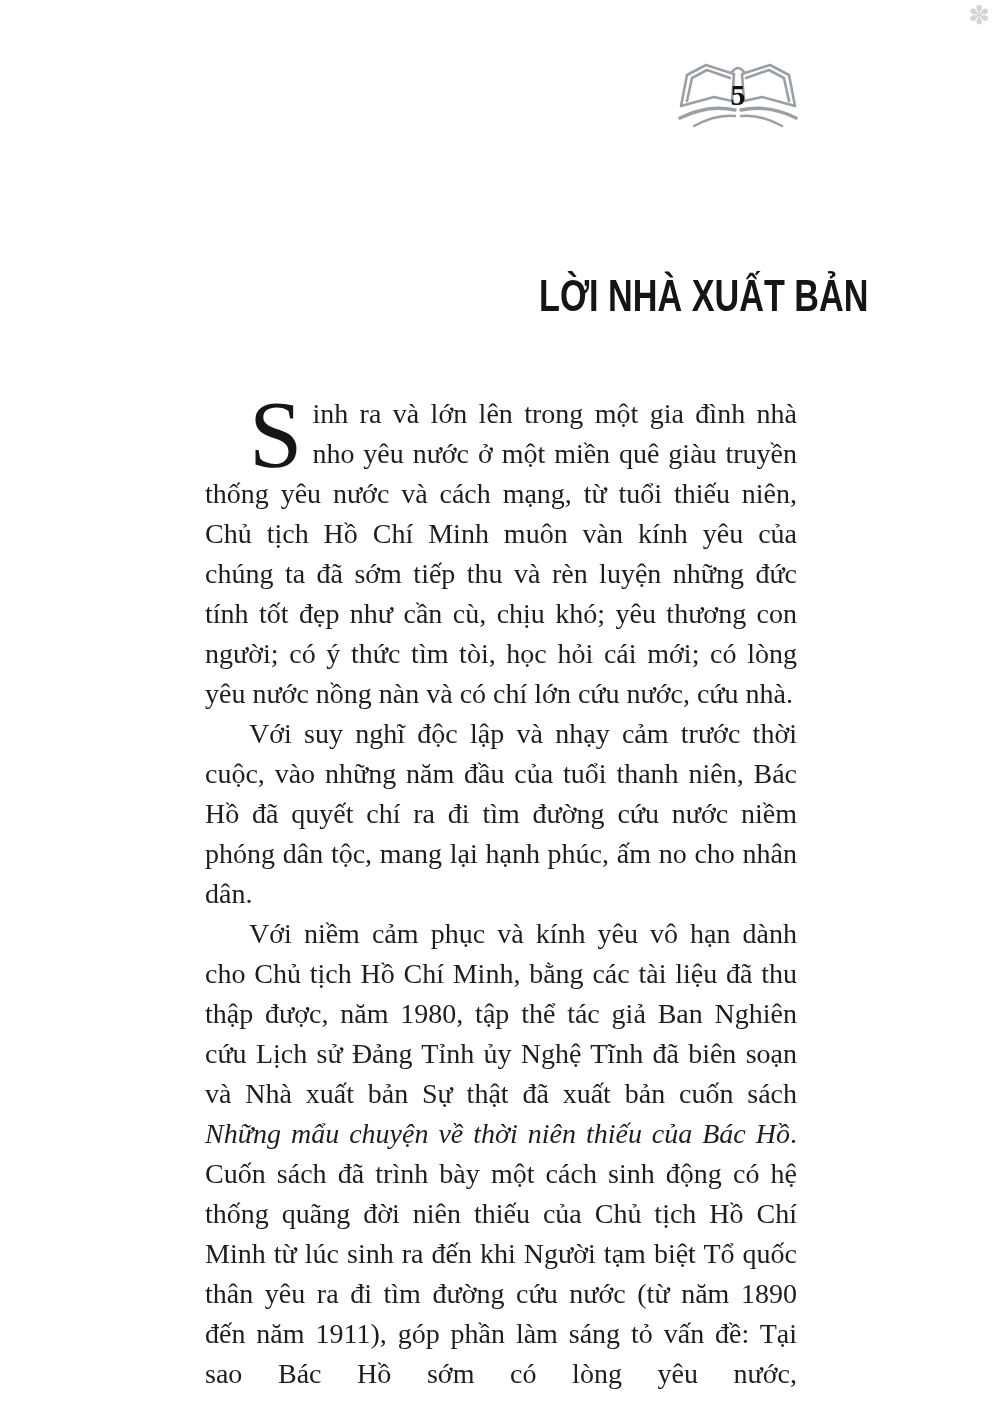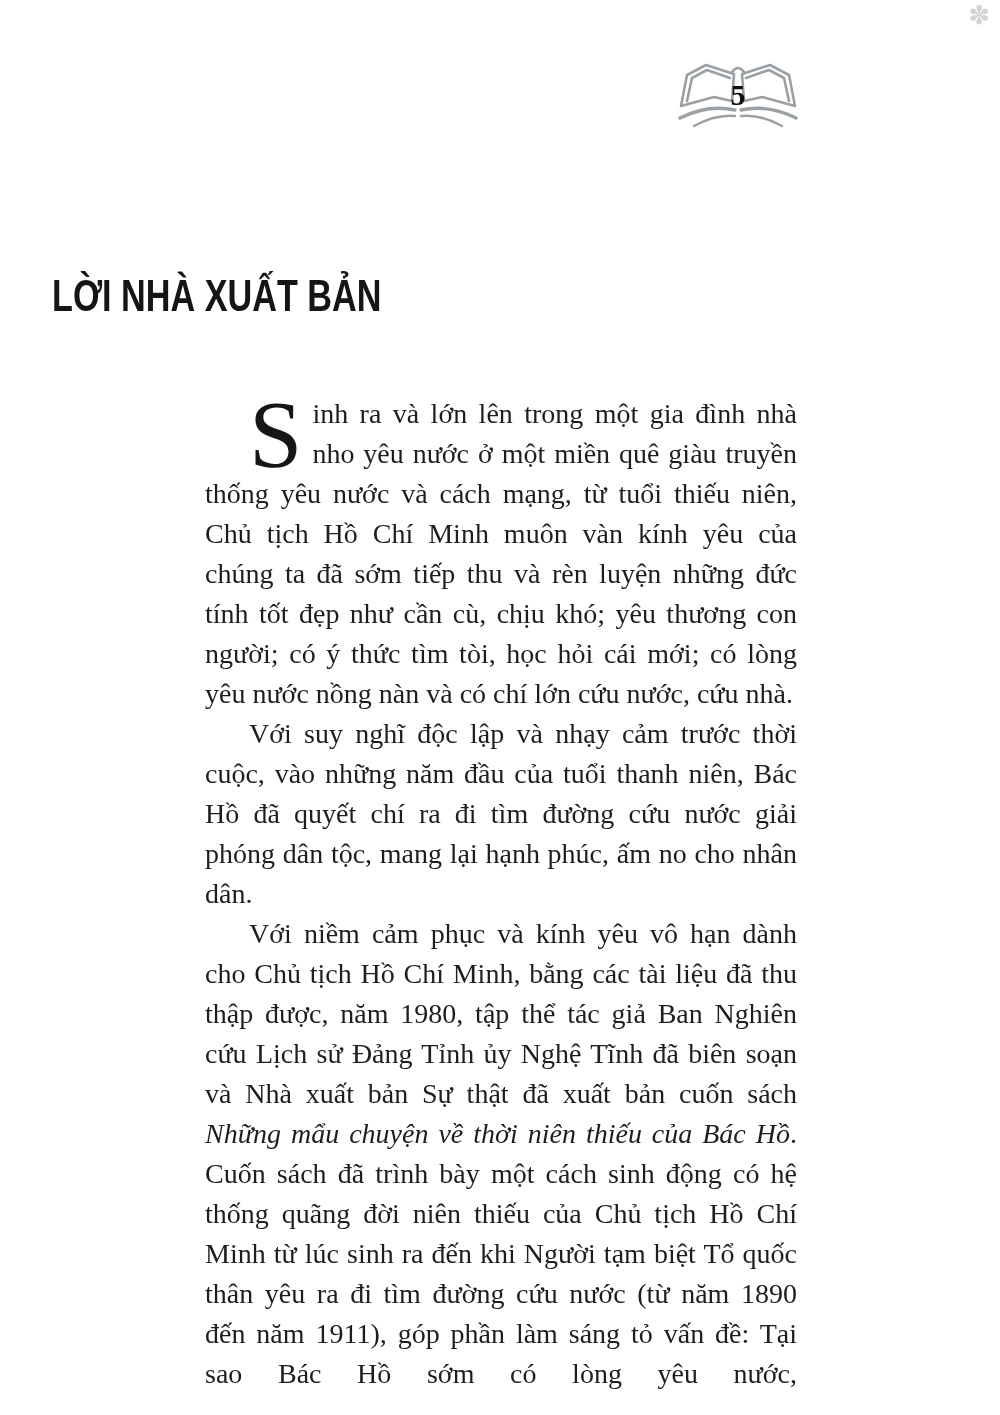--- a/index.html
+++ b/index.html
@@ -40,21 +40,21 @@
     font-family: "Liberation Serif", serif;
     font-weight: bold;
     font-size: 30px;
     color: #111;
   }
   .chapter-title-wrap {
     position: absolute;
     top: 268px;
     left: 0;
     width: 920px;
-    text-align: left;
+    text-align: right;
   }
   .chapter-title {
     display: inline-block;
     font-family: "Liberation Sans", "DejaVu Sans", sans-serif;
     font-weight: bold;
     font-size: 45px;
     line-height: 1.25;
     letter-spacing: 0px;
     color: #151515;
     transform: scaleX(0.76);
@@ -120,21 +120,21 @@
     <h1 class="chapter-title">LỜI NHÀ XUẤT BẢN</h1>
   </div>
 
   <div class="body-text">
 
     <p>
       <span class="dropcap">S</span><span>inh ra và lớn lên trong một gia đình nhà nho yêu nước ở một miền quê giàu truyền thống yêu nước và cách mạng, từ tuổi thiếu niên, Chủ tịch Hồ Chí Minh muôn vàn kính yêu của chúng ta đã sớm tiếp thu và rèn luyện những đức tính tốt đẹp như cần cù, chịu khó; yêu thương con người; có ý thức tìm tòi, học hỏi cái mới; có lòng yêu nước nồng nàn và có chí lớn cứu nước, cứu nhà.</span>
     </p>
 
     <p class="para-indent">
-      <span>Với suy nghĩ độc lập và nhạy cảm trước thời cuộc, vào những năm đầu của tuổi thanh niên, Bác Hồ đã quyết chí ra đi tìm đường cứu nước giải phóng dân tộc, mang lại hạnh phúc, ấm no cho nhân dân.</span>
+      <span>Với suy nghĩ độc lập và nhạy cảm trước thời cuộc, vào những năm đầu của tuổi thanh niên, Bác Hồ đã quyết chí ra đi tìm đường cứu nước niềm phóng dân tộc, mang lại hạnh phúc, ấm no cho nhân dân.</span>
     </p>
 
     <p class="para-indent last-line-justify">
       <span>Với niềm cảm phục và kính yêu vô hạn dành cho Chủ tịch Hồ Chí Minh, bằng các tài liệu đã thu thập được, năm 1980, tập thể tác giả Ban Nghiên cứu Lịch sử Đảng Tỉnh ủy Nghệ Tĩnh đã biên soạn và Nhà xuất bản Sự thật đã xuất bản cuốn sách </span><span class="italic-title">Những mẩu chuyện về thời niên thiếu của Bác Hồ</span><span>. Cuốn sách đã trình bày một cách sinh động có hệ thống quãng đời niên thiếu của Chủ tịch Hồ Chí Minh từ lúc sinh ra đến khi Người tạm biệt Tổ quốc thân yêu ra đi tìm đường cứu nước (từ năm 1890 đến năm 1911), góp phần làm sáng tỏ vấn đề: Tại sao Bác Hồ sớm có lòng yêu nước,</span>
     </p>
 
   </div>
 
 </div>
 

